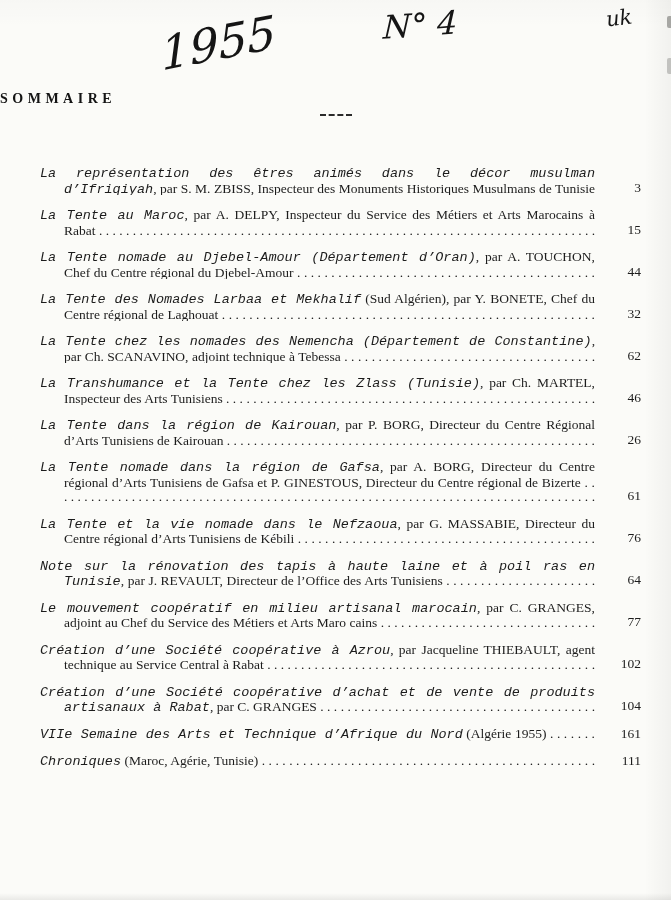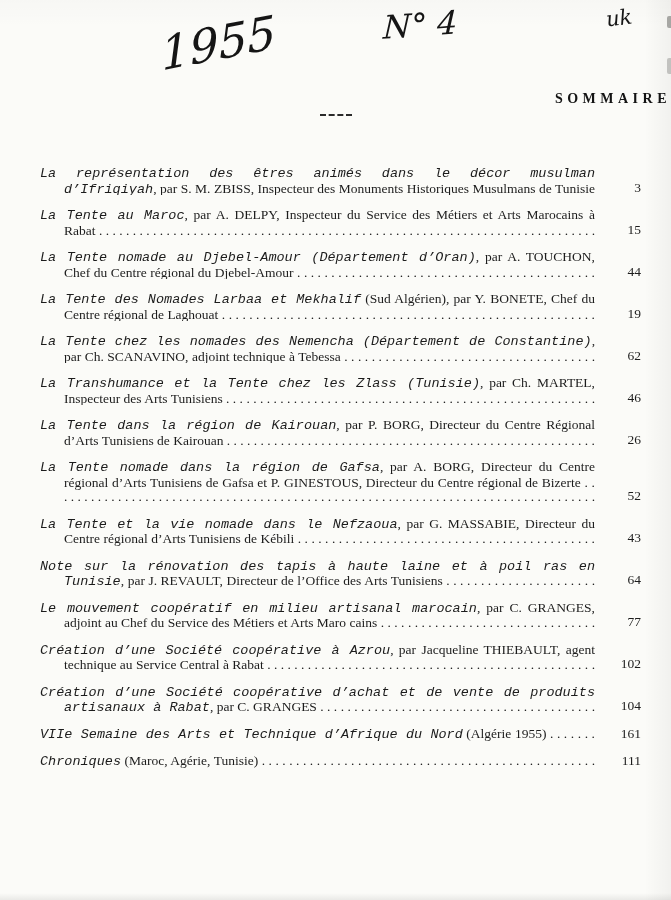--- a/index.html
+++ b/index.html
@@ -35,21 +35,21 @@
   .edge-mark {
     position: absolute; right: 0; width: 4px;
     background: #6a6a66; opacity: .55; border-radius: 2px 0 0 2px;
   }
   .edge-mark.m1 { top: 16px; height: 12px; }
   .edge-mark.m2 { top: 58px; height: 16px; opacity: .35; }
 
   
   h1.sommaire {
     margin: 0; padding-top: 91px;
-    text-align: right;
+    text-align: left;
     font-size: 14px; font-weight: bold;
     letter-spacing: 4.5px;
     line-height: 16px;
     color: #141414;
   }
   .title-rule {
     width: 32px; height: 0;
     border-top: 2px dashed #2a2a2a;
     margin: 7px auto 0;
   }
@@ -108,41 +108,41 @@
       <div class="entry" style="--lines: 2;">
         <div class="entry-body"><span class="it">La Tente au Maroc</span><span class="ro">, par A. DELPY, Inspecteur du Service des Métiers et Arts Marocains à Rabat</span><span class="dots"> . . . . . . . . . . . . . . . . . . . . . . . . . . . . . . . . . . . . . . . . . . . . . . . . . . . . . . . . . . . . . . . . . . . . . . . . . . . . . . . . . . . . . . . . . . . . . . . . . . . . . . . . . . . . . . . . . . . . . . . . . . . . . . . . . . . . . . . . . . . . . . . . . . . . . . . . . . . . . . . . . . . . . . . . . . . . . . . . . . . . </span></div>
         <div class="pagenum">15</div>
       </div>
       <div class="entry" style="--lines: 2;">
         <div class="entry-body"><span class="it">La Tente nomade au Djebel-Amour (Département d’Oran)</span><span class="ro">, par A. TOUCHON, Chef du Centre régional du Djebel-Amour</span><span class="dots"> . . . . . . . . . . . . . . . . . . . . . . . . . . . . . . . . . . . . . . . . . . . . . . . . . . . . . . . . . . . . . . . . . . . . . . . . . . . . . . . . . . . . . . . . . . . . . . . . . . . . . . . . . . . . . . . . . . . . . . . . . . . . . . . . . . . . . . . . . . . . . . . . . . . . . . . . . . . . . . . . . . . . . . . . . . . . . . . . . . . . </span></div>
         <div class="pagenum">44</div>
       </div>
       <div class="entry" style="--lines: 2;">
         <div class="entry-body"><span class="it">La Tente des Nomades Larbaa et Mekhalif</span><span class="ro"> (Sud Algérien), par Y. BONETE, Chef du Centre régional de Laghouat</span><span class="dots"> . . . . . . . . . . . . . . . . . . . . . . . . . . . . . . . . . . . . . . . . . . . . . . . . . . . . . . . . . . . . . . . . . . . . . . . . . . . . . . . . . . . . . . . . . . . . . . . . . . . . . . . . . . . . . . . . . . . . . . . . . . . . . . . . . . . . . . . . . . . . . . . . . . . . . . . . . . . . . . . . . . . . . . . . . . . . . . . . . . . . </span></div>
-        <div class="pagenum">19</div>
+        <div class="pagenum">32</div>
       </div>
       <div class="entry" style="--lines: 2;">
         <div class="entry-body"><span class="it">La Tente chez les nomades des Nemencha (Département de Constantine)</span><span class="ro">, par Ch. SCANAVINO, adjoint technique à Tebessa</span><span class="dots"> . . . . . . . . . . . . . . . . . . . . . . . . . . . . . . . . . . . . . . . . . . . . . . . . . . . . . . . . . . . . . . . . . . . . . . . . . . . . . . . . . . . . . . . . . . . . . . . . . . . . . . . . . . . . . . . . . . . . . . . . . . . . . . . . . . . . . . . . . . . . . . . . . . . . . . . . . . . . . . . . . . . . . . . . . . . . . . . . . . . . </span></div>
         <div class="pagenum">62</div>
       </div>
       <div class="entry" style="--lines: 2;">
         <div class="entry-body"><span class="it">La Transhumance et la Tente chez les Zlass (Tunisie)</span><span class="ro">, par Ch. MARTEL, Inspecteur des Arts Tunisiens</span><span class="dots"> . . . . . . . . . . . . . . . . . . . . . . . . . . . . . . . . . . . . . . . . . . . . . . . . . . . . . . . . . . . . . . . . . . . . . . . . . . . . . . . . . . . . . . . . . . . . . . . . . . . . . . . . . . . . . . . . . . . . . . . . . . . . . . . . . . . . . . . . . . . . . . . . . . . . . . . . . . . . . . . . . . . . . . . . . . . . . . . . . . . . </span></div>
         <div class="pagenum">46</div>
       </div>
       <div class="entry" style="--lines: 2;">
         <div class="entry-body"><span class="it">La Tente dans la région de Kairouan</span><span class="ro">, par P. BORG, Directeur du Centre Régional d’Arts Tunisiens de Kairouan</span><span class="dots"> . . . . . . . . . . . . . . . . . . . . . . . . . . . . . . . . . . . . . . . . . . . . . . . . . . . . . . . . . . . . . . . . . . . . . . . . . . . . . . . . . . . . . . . . . . . . . . . . . . . . . . . . . . . . . . . . . . . . . . . . . . . . . . . . . . . . . . . . . . . . . . . . . . . . . . . . . . . . . . . . . . . . . . . . . . . . . . . . . . . . </span></div>
         <div class="pagenum">26</div>
       </div>
       <div class="entry" style="--lines: 3;">
         <div class="entry-body"><span class="it">La Tente nomade dans la région de Gafsa</span><span class="ro">, par A. BORG, Directeur du Centre régional d’Arts Tunisiens de Gafsa et P. GINESTOUS, Directeur du Centre régional de Bizerte</span><span class="dots"> . . . . . . . . . . . . . . . . . . . . . . . . . . . . . . . . . . . . . . . . . . . . . . . . . . . . . . . . . . . . . . . . . . . . . . . . . . . . . . . . . . . . . . . . . . . . . . . . . . . . . . . . . . . . . . . . . . . . . . . . . . . . . . . . . . . . . . . . . . . . . . . . . . . . . . . . . . . . . . . . . . . . . . . . . . . . . . . . . . . . </span></div>
-        <div class="pagenum">52</div>
+        <div class="pagenum">61</div>
       </div>
       <div class="entry" style="--lines: 2;">
         <div class="entry-body"><span class="it">La Tente et la vie nomade dans le Nefzaoua</span><span class="ro">, par G. MASSABIE, Directeur du Centre régional d’Arts Tunisiens de Kébili</span><span class="dots"> . . . . . . . . . . . . . . . . . . . . . . . . . . . . . . . . . . . . . . . . . . . . . . . . . . . . . . . . . . . . . . . . . . . . . . . . . . . . . . . . . . . . . . . . . . . . . . . . . . . . . . . . . . . . . . . . . . . . . . . . . . . . . . . . . . . . . . . . . . . . . . . . . . . . . . . . . . . . . . . . . . . . . . . . . . . . . . . . . . . . </span></div>
-        <div class="pagenum">43</div>
+        <div class="pagenum">76</div>
       </div>
       <div class="entry" style="--lines: 2;">
         <div class="entry-body"><span class="it">Note sur la rénovation des tapis à haute laine et à poil ras en Tunisie</span><span class="ro">, par J. REVAULT, Directeur de l’Office des Arts Tunisiens </span><span class="dots"> . . . . . . . . . . . . . . . . . . . . . . . . . . . . . . . . . . . . . . . . . . . . . . . . . . . . . . . . . . . . . . . . . . . . . . . . . . . . . . . . . . . . . . . . . . . . . . . . . . . . . . . . . . . . . . . . . . . . . . . . . . . . . . . . . . . . . . . . . . . . . . . . . . . . . . . . . . . . . . . . . . . . . . . . . . . . . . . . . . . . </span></div>
         <div class="pagenum">64</div>
       </div>
       <div class="entry" style="--lines: 2;">
         <div class="entry-body"><span class="it">Le mouvement coopératif en milieu artisanal marocain</span><span class="ro">, par C. GRANGES, adjoint au Chef du Service des Métiers et Arts Maro cains</span><span class="dots"> . . . . . . . . . . . . . . . . . . . . . . . . . . . . . . . . . . . . . . . . . . . . . . . . . . . . . . . . . . . . . . . . . . . . . . . . . . . . . . . . . . . . . . . . . . . . . . . . . . . . . . . . . . . . . . . . . . . . . . . . . . . . . . . . . . . . . . . . . . . . . . . . . . . . . . . . . . . . . . . . . . . . . . . . . . . . . . . . . . . . </span></div>
         <div class="pagenum">77</div>
       </div>
       <div class="entry" style="--lines: 2;">

